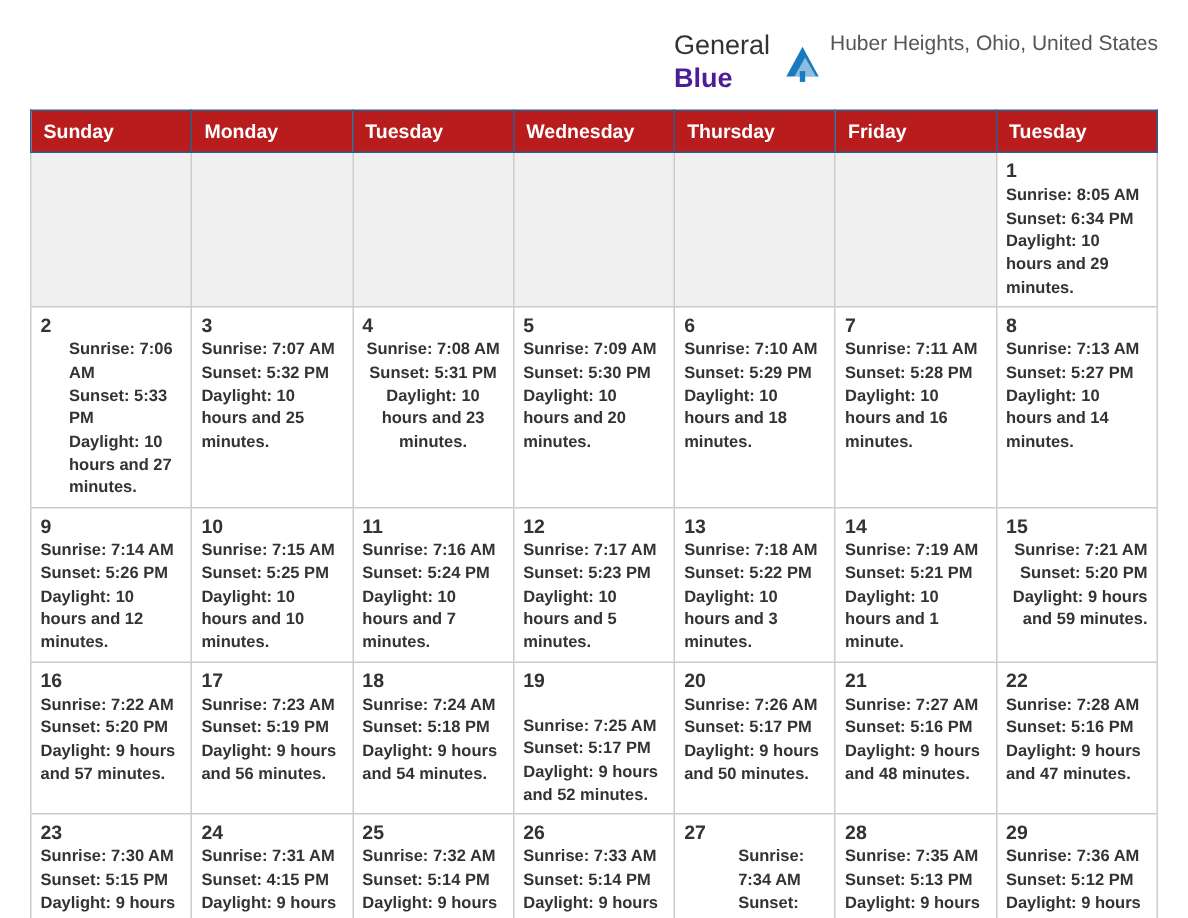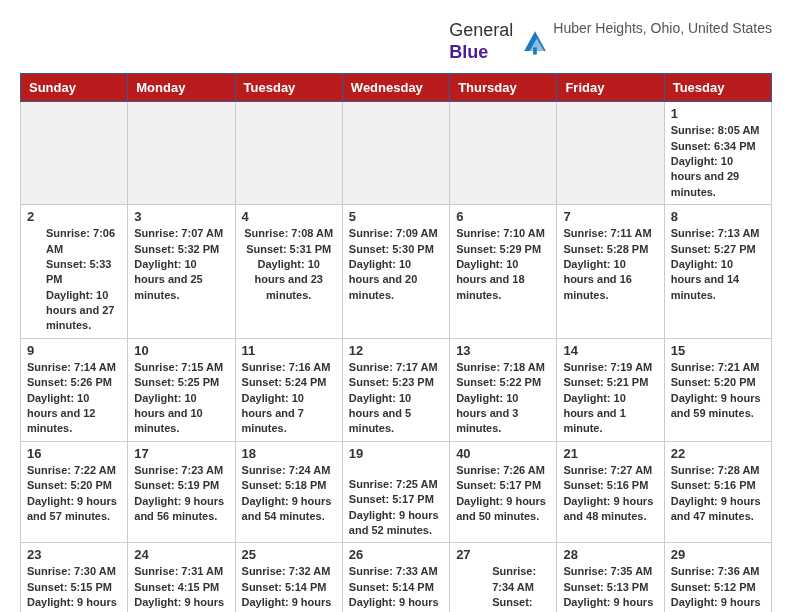--- a/index.html
+++ b/index.html
@@ -205,21 +205,21 @@
 Daylight: 10 hours and 3 minutes.</div>
         </td>
         <td>
           <div class="day-number">14</div>
           <div class="day-info" style="white-space: pre-line;">Sunrise: 7:19 AM
 Sunset: 5:21 PM
 Daylight: 10 hours and 1 minute.</div>
         </td>
         <td>
           <div class="day-number">15</div>
-          <div class="day-info" style="white-space: pre-line;">Sunrise: 7:21 AM
+          <div class="day-info" style="white-space: pre-line; text-align: right;">Sunrise: 7:21 AM
 Sunset: 5:20 PM
 Daylight: 9 hours and 59 minutes.</div>
         </td>
       </tr>
       <tr>
         <td>
           <div class="day-number">16</div>
           <div class="day-info" style="white-space: pre-line;">Sunrise: 7:22 AM
 Sunset: 5:20 PM
 Daylight: 9 hours and 57 minutes.</div>
@@ -236,21 +236,21 @@
 Sunset: 5:18 PM
 Daylight: 9 hours and 54 minutes.</div>
         </td>
         <td>
           <div class="day-number">19</div>
           <div class="day-info" style="white-space: pre-line; margin-top: 16px;">Sunrise: 7:25 AM
 Sunset: 5:17 PM
 Daylight: 9 hours and 52 minutes.</div>
         </td>
         <td>
-          <div class="day-number">40</div>
+          <div class="day-number">20</div>
           <div class="day-info" style="white-space: pre-line;">Sunrise: 7:26 AM
 Sunset: 5:17 PM
 Daylight: 9 hours and 50 minutes.</div>
         </td>
         <td>
           <div class="day-number">21</div>
           <div class="day-info" style="white-space: pre-line;">Sunrise: 7:27 AM
 Sunset: 5:16 PM
 Daylight: 9 hours and 48 minutes.</div>
         </td>

